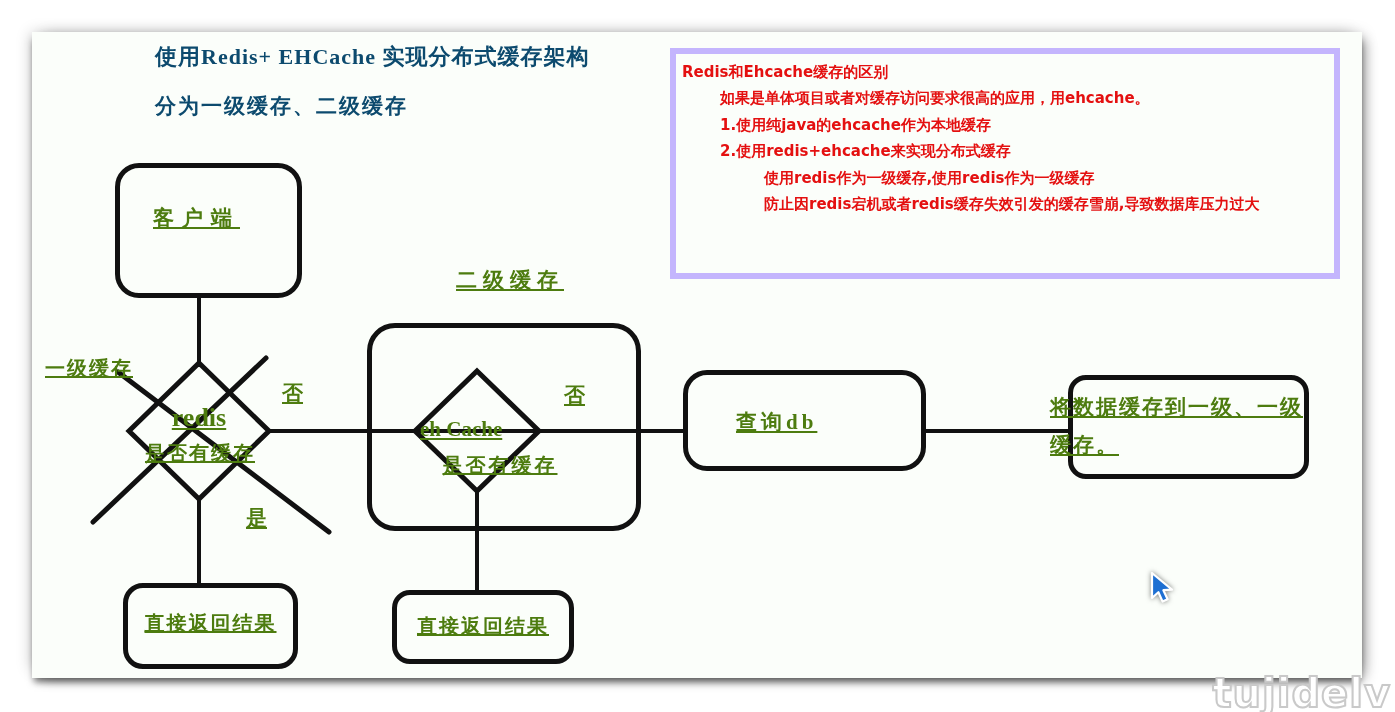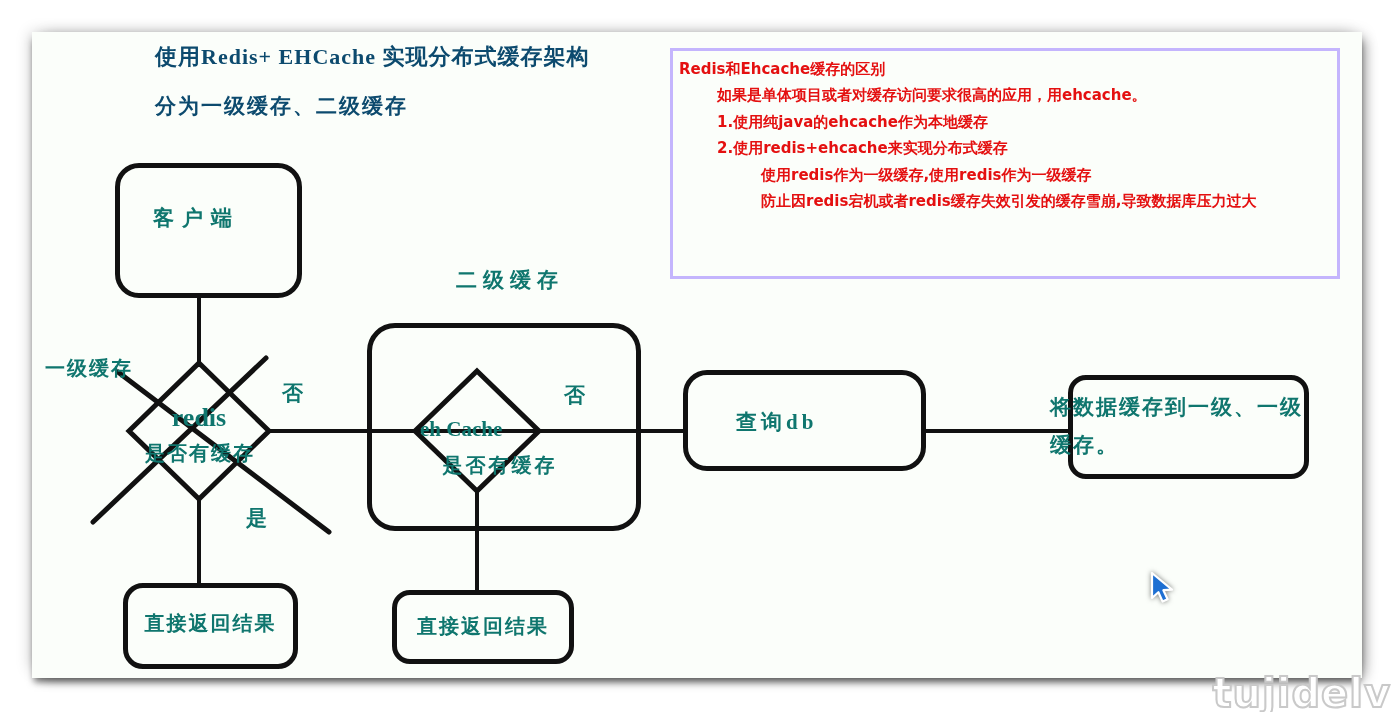--- a/index.html
+++ b/index.html
@@ -18,40 +18,40 @@
   }
 
   .serifTxt { font-family:"Liberation Serif","DejaVu Serif",serif; color:#0c4a6e; }
 
   .title    { position:absolute; left:123px; top:10px;  font-size:22px; font-weight:bold; letter-spacing:1px; }
   .subtitle { position:absolute; left:123px; top:60px;  font-size:21px; font-weight:bold; letter-spacing:2px; }
 
   
   .notes {
     position:absolute; left:638px; top:16px; width:670px; height:231px;
-    border:3px solid #c4b5fd; color:#e41010;
+    border:6px solid #c4b5fd; color:#e41010;
     font-family:"DejaVu Sans","Liberation Sans",sans-serif;
     font-weight:bold; font-size:15px; line-height:26.4px; padding:5px 4px 0 6px;
     white-space:nowrap; overflow:hidden;
   }
   .notes .ind0 { padding-left:0; }
   .notes .ind1 { padding-left:38px; }
   .notes .ind2 { padding-left:82px; }
 
   
   .fc-box { position:absolute; border:5px solid #111; background:transparent; }
   .box-client { left:83px;  top:131px; width:187px; height:135px; border-radius:24px; }
   .box-l2     { left:335px; top:291px; width:274px; height:208px; border-radius:28px; border-width:5px; }
   .box-db     { left:651px; top:338px; width:243px; height:101px; border-radius:24px; }
   .box-store  { left:1036px;top:343px; width:241px; height:104px; border-radius:18px; }
   .box-ret1   { left:91px;  top:551px; width:175px; height:86px;  border-radius:20px; }
   .box-ret2   { left:360px; top:558px; width:182px; height:74px;  border-radius:18px; }
 
   .lbl { position:absolute; font-family:"Liberation Serif","DejaVu Serif",serif;
-         color:#0f766e; font-weight:600; }
+         color:#4d7c0f; font-weight:600;text-decoration:underline; }
   .lbl-client   { left:121px; top:172px; font-size:21px; letter-spacing:8px; }
   .lbl-l1cache  { left:13px;  top:323px; font-size:20px; letter-spacing:2px; }
   .lbl-redis    { left:107px; top:371px; width:120px; text-align:center; font-size:26px; }
   .lbl-rediq    { left:100px; top:408px; width:136px; text-align:center; font-size:20px; letter-spacing:2px; }
   .lbl-no1      { left:250px; top:347px; font-size:21px; }
   .lbl-yes1     { left:214px; top:472px; font-size:21px; }
   .lbl-l2cache  { left:424px; top:234px; font-size:21px; letter-spacing:6px; }
   .lbl-ehcache  { left:388px; top:385px; width:132px; font-size:21px; }
   .lbl-ehq      { left:398px; top:420px; width:140px; text-align:center; font-size:20px; letter-spacing:3px; }
   .lbl-no2      { left:532px; top:349px; font-size:21px; }

